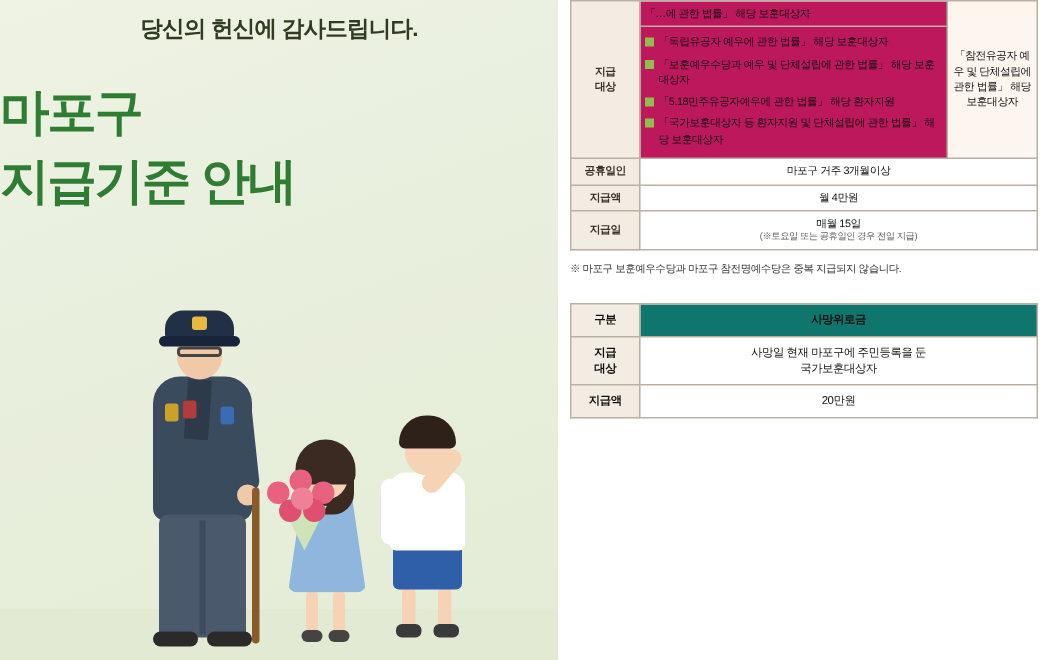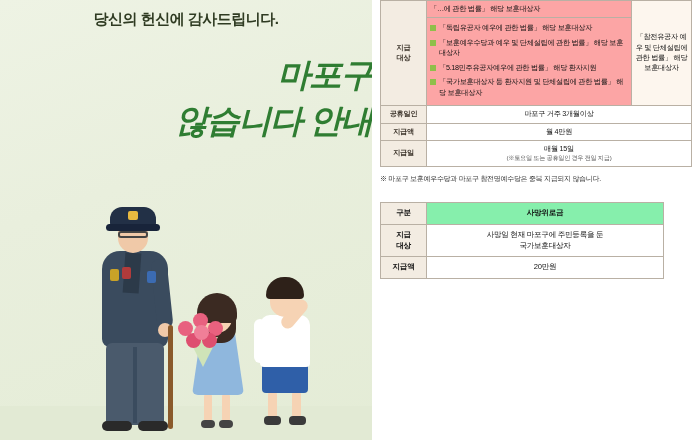--- a/index.html
+++ b/index.html
@@ -29,27 +29,26 @@
     top: 10px; left: 0; right: 0;
     text-align: center;
     font-size: 15px;
     font-weight: bold;
     color: #2f3b22;
     letter-spacing: -0.5px;
   }
   .poster-title {
     position: absolute;
     top: 52px; left: 0; right: 0;
-    text-align: right;
+    text-align: left;
     font-size: 33px;
     font-weight: bold;
     color: #2f7d32;
     letter-spacing: -1.5px;
     line-height: 1.38;
-    font-style: italic;
   }
   .poster-title .l2 { display: block; }
 
   
   .illus { position: absolute; left: 0; top: 185px; width: 372px; height: 255px; }
 
   .ground {
     position: absolute; left: 0; bottom: 0; width: 100%; height: 34px;
     background: #e2ead4;
   }
@@ -171,70 +170,70 @@
     line-height: 1.45;
     letter-spacing: -0.3px;
   }
   .lbl {
     width: 46px;
     background: #f3ece2;
     text-align: center;
     font-weight: bold;
     color: #3a3229;
   }
-  .cell-main { background: #fca5a5; }
+  .cell-main { background: #be185d; }
   .cell-right {
     width: 60px;
     background: #fdf6ee;
     text-align: center;
     font-size: 7px;
   }
   .bullet-row { display: flex; align-items: flex-start; gap: 3px; margin: 2px 0 4px 0; }
   .sq { flex: 0 0 auto; width: 6px; height: 6px; background: #8fbf4a; margin-top: 2px; }
   .bl-txt { flex: 1; line-height: 1.45; }
   .ctr { text-align: center; }
   .note-small { font-size: 6.2px; color: #5b5b5b; }
 
   .footnote {
     margin: 7px 0 8px 0;
     font-size: 7px;
     color: #333;
     letter-spacing: -0.3px;
   }
 
-  .tbl2 { width: 284px; border-collapse: collapse; table-layout: fixed; margin-top: 18px; }
+  .tbl2 { width: 312px; border-collapse: collapse; table-layout: fixed; margin-top: 18px; }
   .tbl2 td, .tbl2 th {
     border: 1px solid #b9b0a4;
     padding: 5px 3px;
     font-size: 7.6px;
     text-align: center;
     letter-spacing: -0.3px;
     line-height: 1.4;
   }
-  .hdr-pink { background: #86efac; font-weight: bold; }
+  .hdr-pink { background: #0f766e; font-weight: bold; }
   .hdr-lbl { width: 46px; background: #f3ece2; font-weight: bold; }
 
   .fadebot {
     position: absolute; left: 0; right: 0; bottom: 0; height: 6px;
     background: #ffffff;
   }
 </style>
 </head>
 <body>
 
 <div class="page">
 
   <div class="left">
     <div class="left-inner">
 
       <div class="poster-sub">당신의 헌신에 감사드립니다.</div>
 
       <div class="poster-title">
         <span>마포구</span>
-        <span class="l2">않습니다 안내</span>
+        <span class="l2">지급기준 안내</span>
       </div>
 
       <div class="illus">
         <div class="ground"></div>
 
         <div class="vet">
           <div class="body"></div>
           <div class="lapel"></div>
           <div class="arm"></div>
           <div class="legs"></div>

